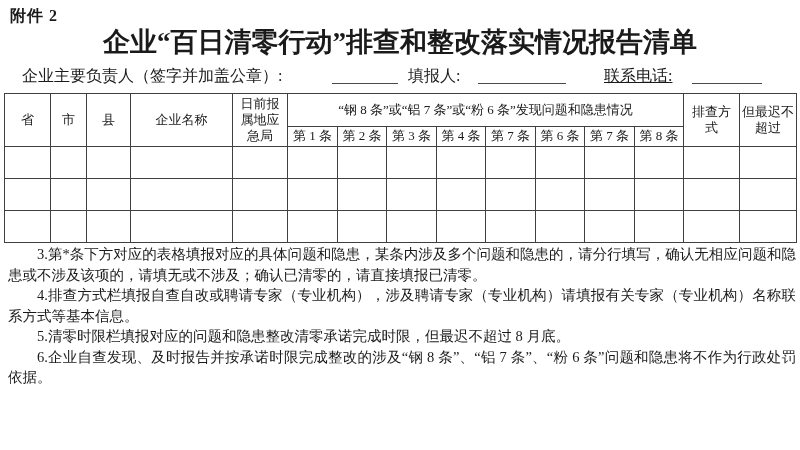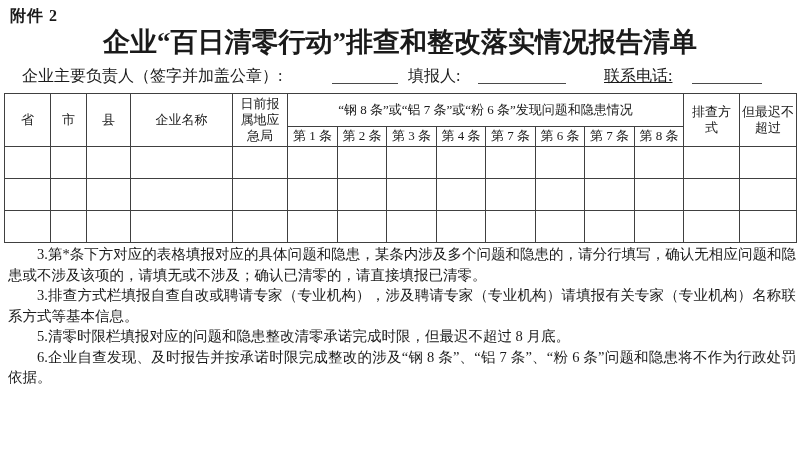--- a/index.html
+++ b/index.html
@@ -152,16 +152,16 @@
         <td></td>
         <td></td>
         <td></td>
         <td></td>
   </tr>
 </tbody>
   </table>
 
 <div class="notes">
   <p class="indent">3.第*条下方对应的表格填报对应的具体问题和隐患，某条内涉及多个问题和隐患的，请分行填写，确认无相应问题和隐患或不涉及该项的，请填无或不涉及；确认已清零的，请直接填报已清零。</p>
-  <p class="indent">3.排查方式栏填报自查自改或聘请专家（专业机构），涉及聘请专家（专业机构）请填报有关专家（专业机构）名称联系方式等基本信息。</p>
+  <p class="indent">4.排查方式栏填报自查自改或聘请专家（专业机构），涉及聘请专家（专业机构）请填报有关专家（专业机构）名称联系方式等基本信息。</p>
   <p class="indent">5.清零时限栏填报对应的问题和隐患整改清零承诺完成时限，但最迟不超过 8 月底。</p>
   <p class="indent">6.企业自查发现、及时报告并按承诺时限完成整改的涉及“钢 8 条”、“铝 7 条”、“粉 6 条”问题和隐患将不作为行政处罚依据。</p>
 </div>
 
 </body></html>

